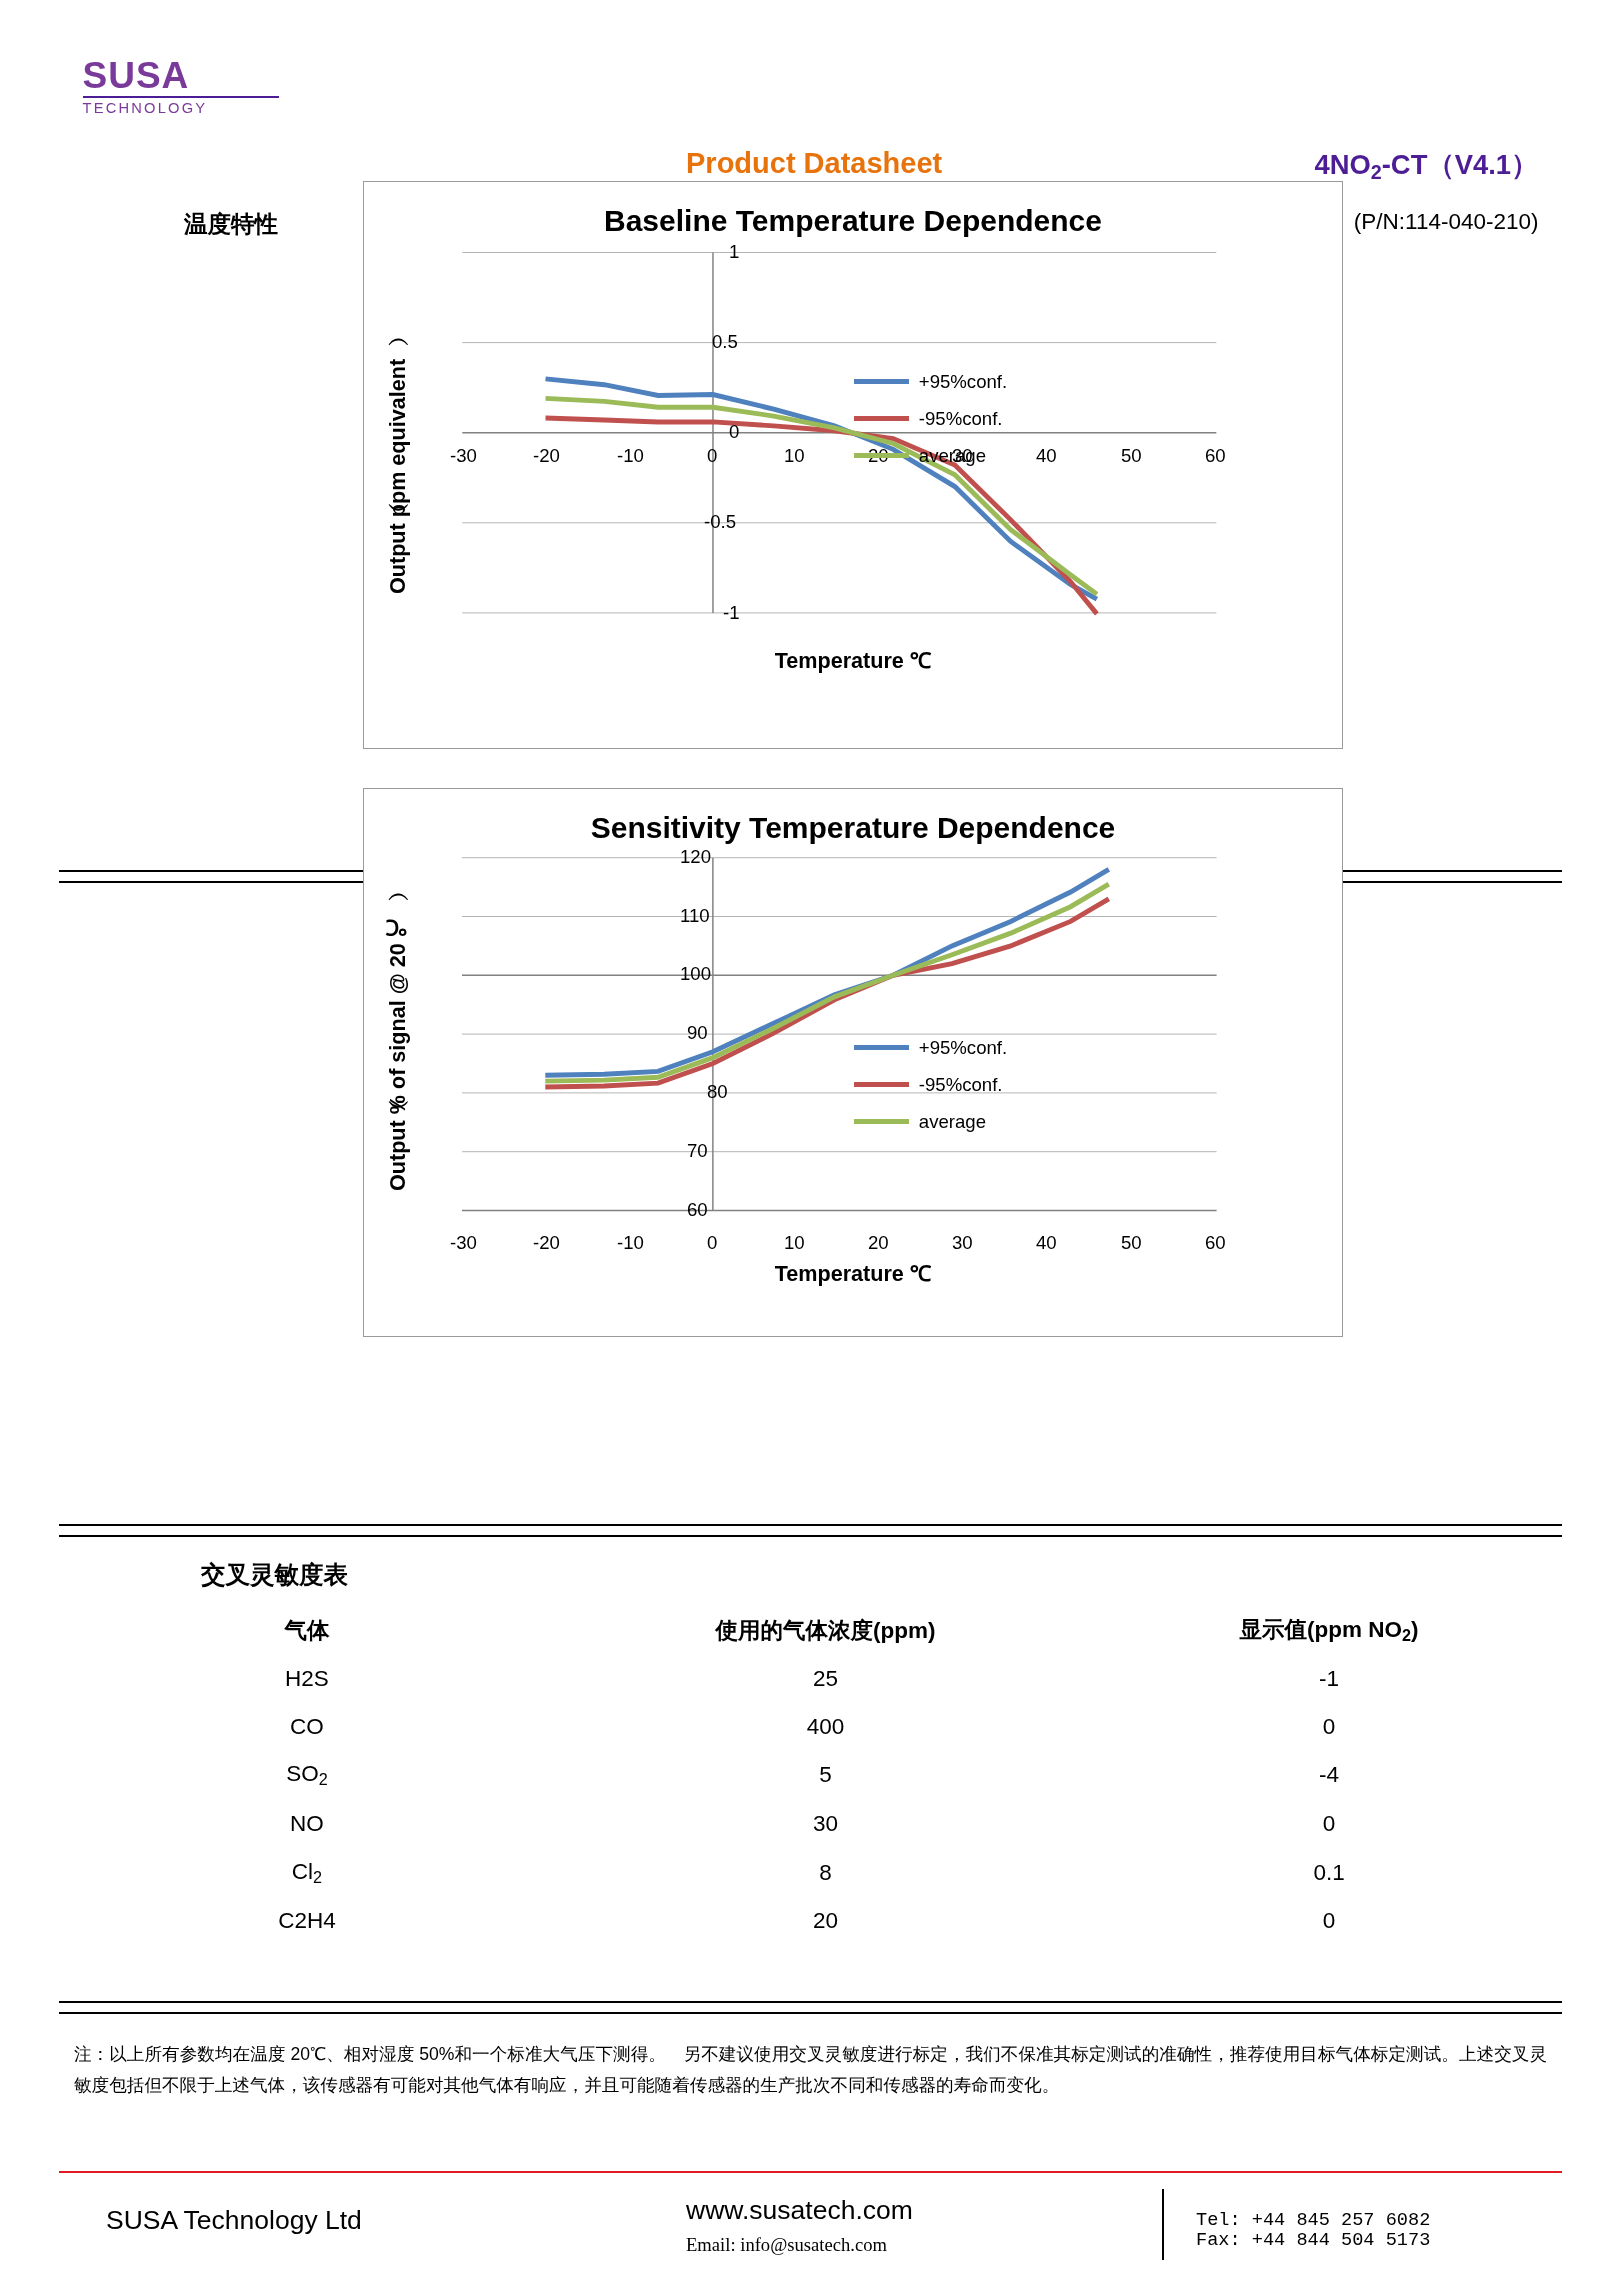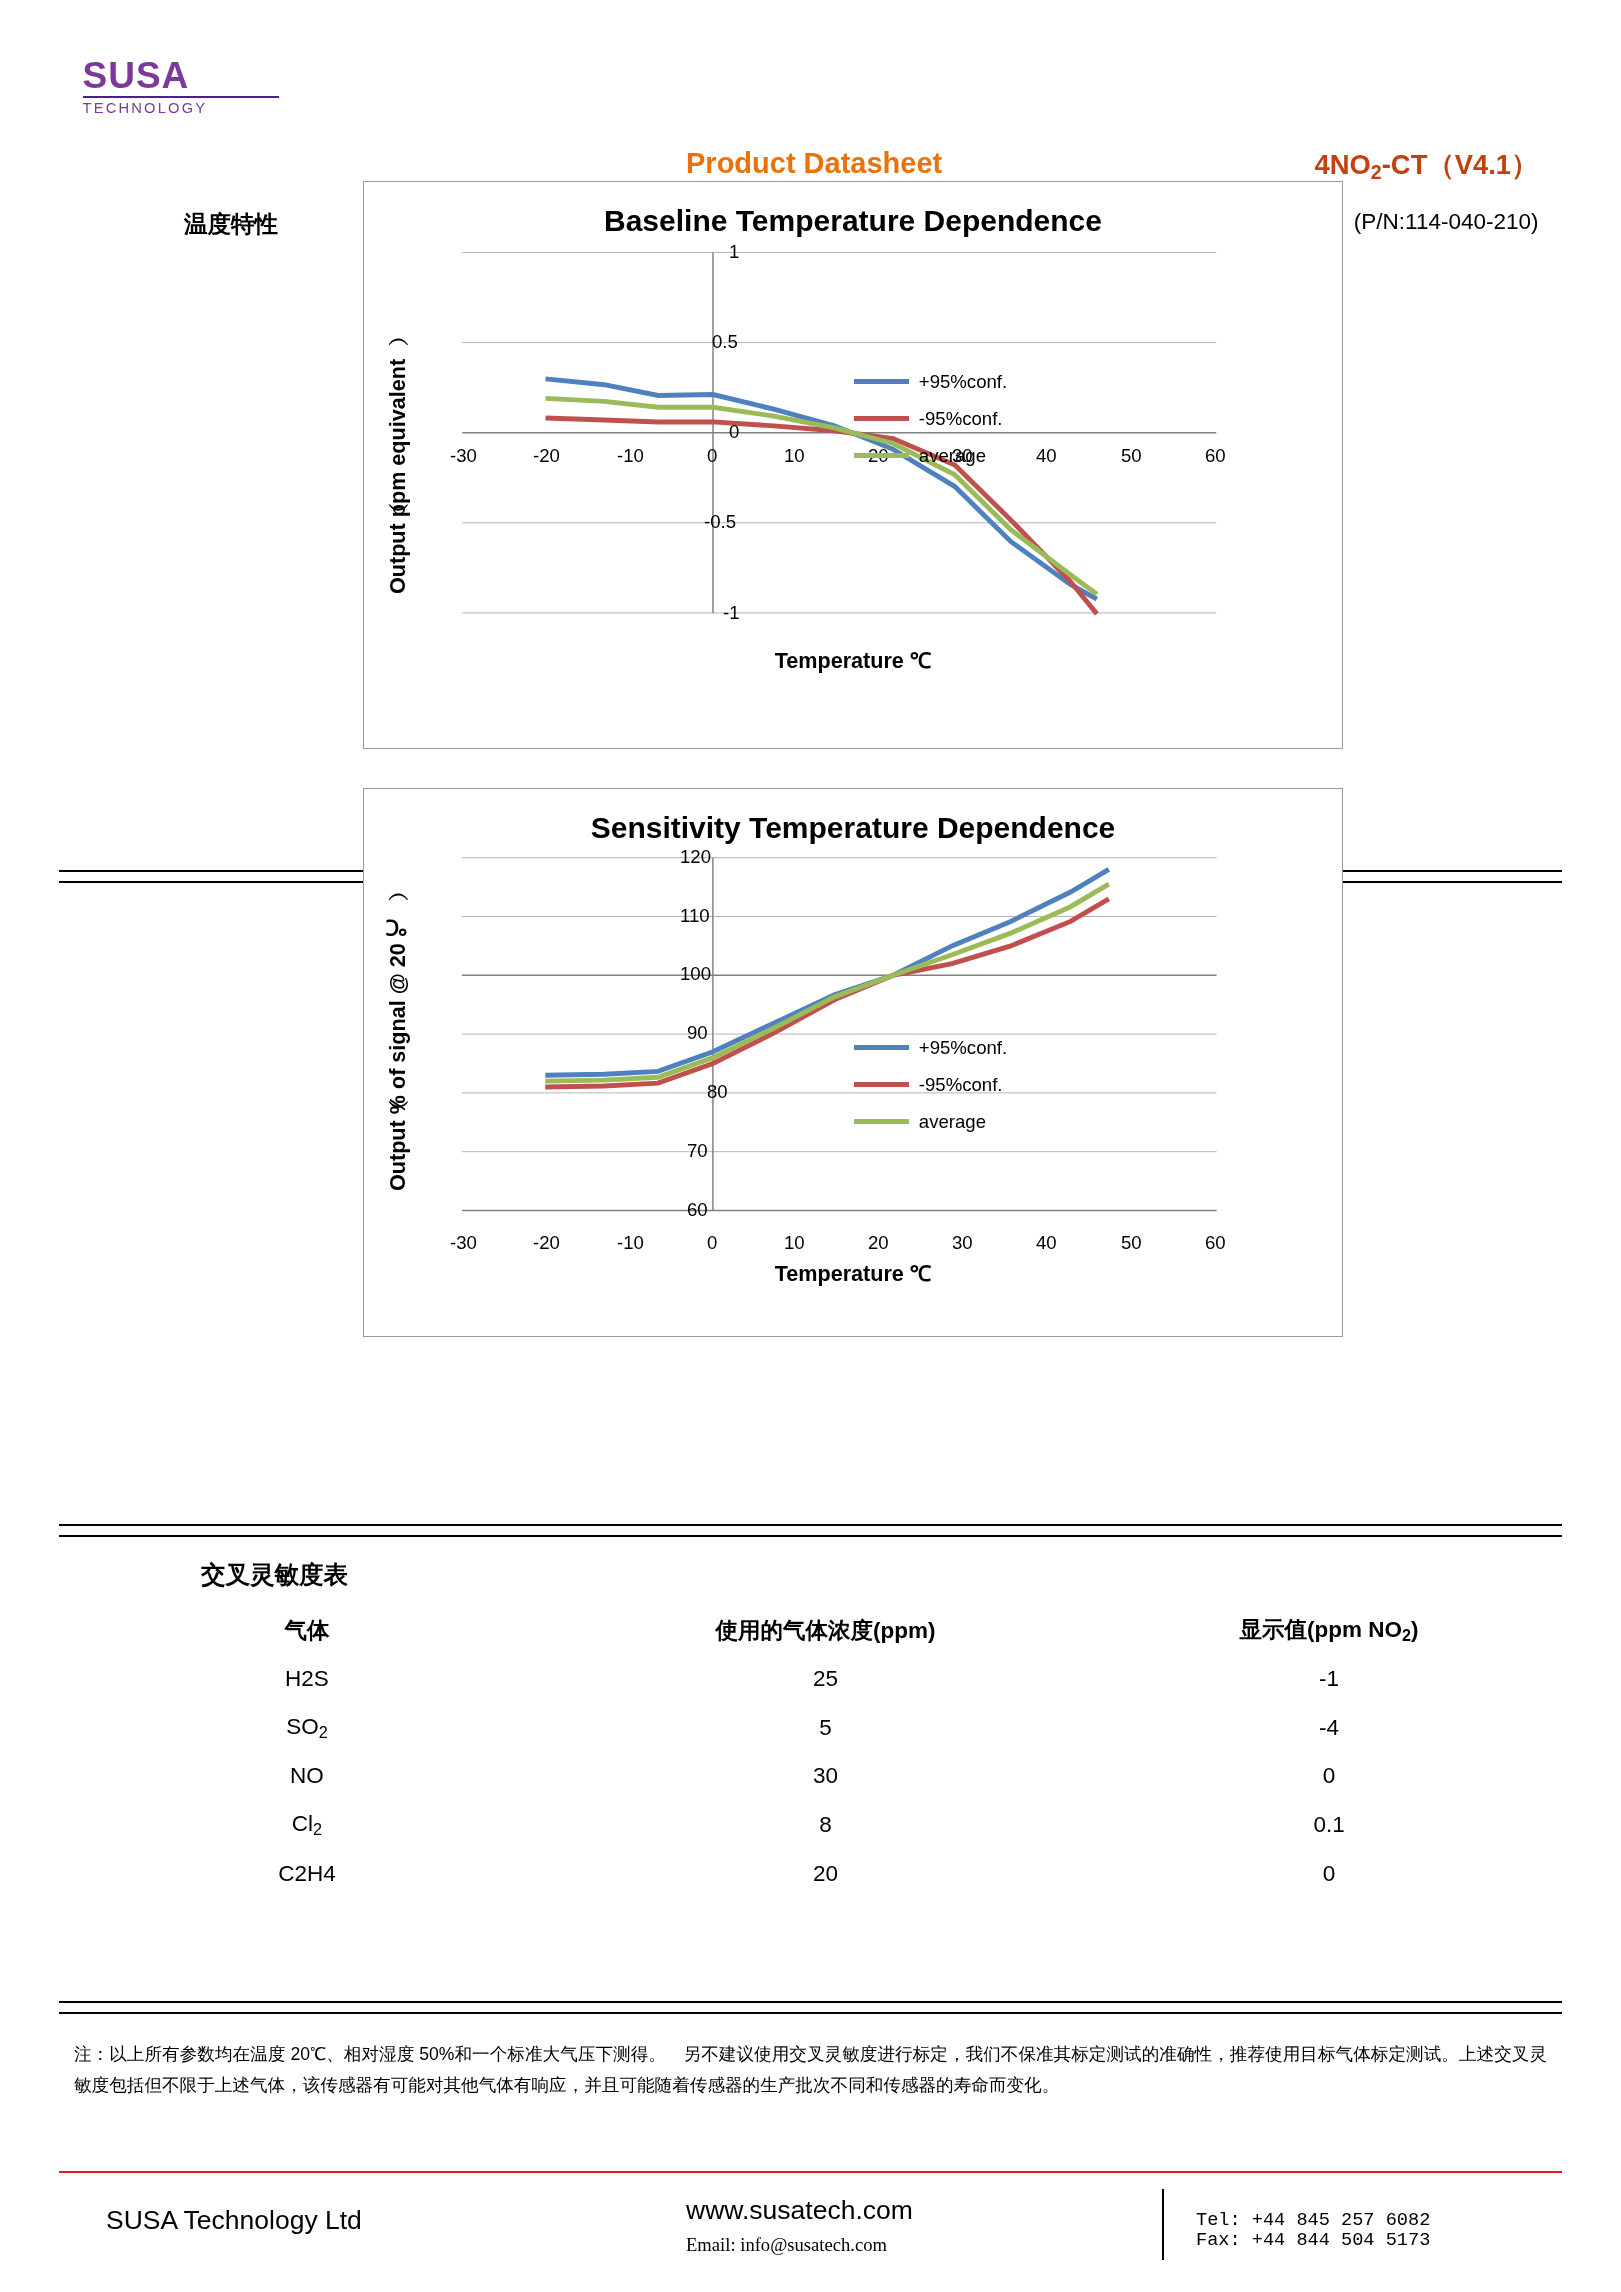--- a/index.html
+++ b/index.html
@@ -58,21 +58,21 @@
     font-size: 29px;
     font-weight: bold;
     color: #E8730C;
   }
   .header-product {
     position: absolute;
     right: 23.5px;
     top: 147px;
     font-size: 27.4px;
     font-weight: bold;
-    color: #c2410c;
+    color: #4c1d95;
     text-align: center;
     white-space: nowrap;
   }
   .header-sub-left {
     position: absolute;
     left: 125px;
     top: 208px;
     font-size: 23.5px;
     font-weight: bold;
     color: #000;
@@ -413,20 +413,25 @@
           <th class="col3">显示值(ppm NO<sub>2</sub>)</th>
         </tr>
       </thead>
       <tbody>
         <tr>
           <td>H2S</td>
           <td>25</td>
           <td>-1</td>
         </tr>
         <tr>
+          <td>CO</td>
+          <td>400</td>
+          <td>0</td>
+        </tr>
+        <tr>
           <td><span>SO</span><sub>2</sub></td>
           <td>5</td>
           <td>-4</td>
         </tr>
         <tr>
           <td>NO</td>
           <td>30</td>
           <td>0</td>
         </tr>
         <tr>

